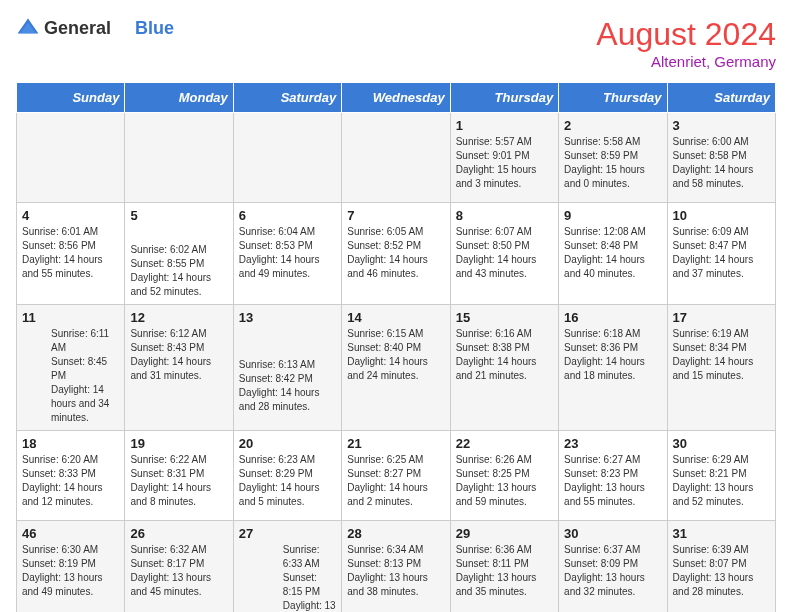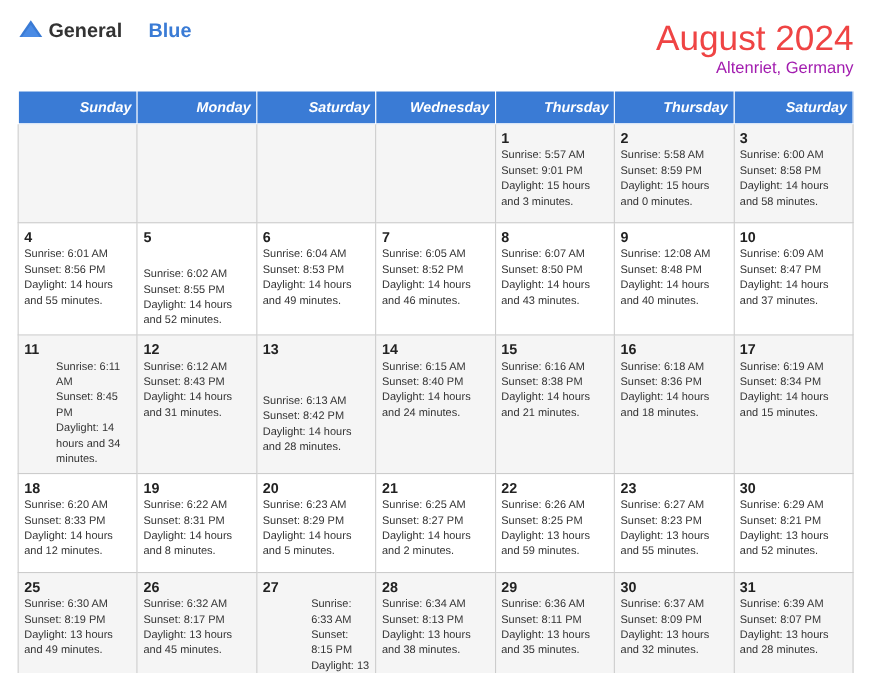--- a/index.html
+++ b/index.html
@@ -277,21 +277,21 @@
         </td>
         <td>
           <span class="day-number">30</span>
           <div class="day-info" style="white-space: pre-line;">Sunrise: 6:29 AM
 Sunset: 8:21 PM
 Daylight: 13 hours and 52 minutes.</div>
         </td>
       </tr>
       <tr>
         <td>
-          <span class="day-number">25</span>
+          <span class="day-number">46</span>
           <div class="day-info" style="white-space: pre-line;">Sunrise: 6:30 AM
 Sunset: 8:19 PM
 Daylight: 13 hours and 49 minutes.</div>
         </td>
         <td>
           <span class="day-number">26</span>
           <div class="day-info" style="white-space: pre-line;">Sunrise: 6:32 AM
 Sunset: 8:17 PM
 Daylight: 13 hours and 45 minutes.</div>
         </td>

